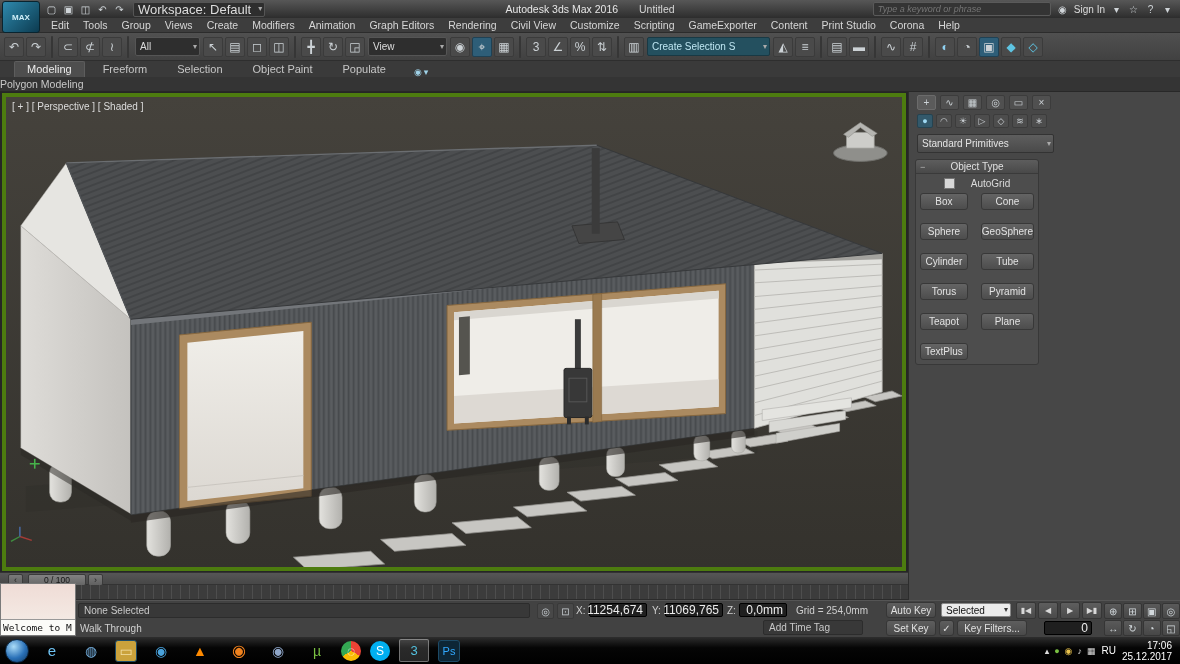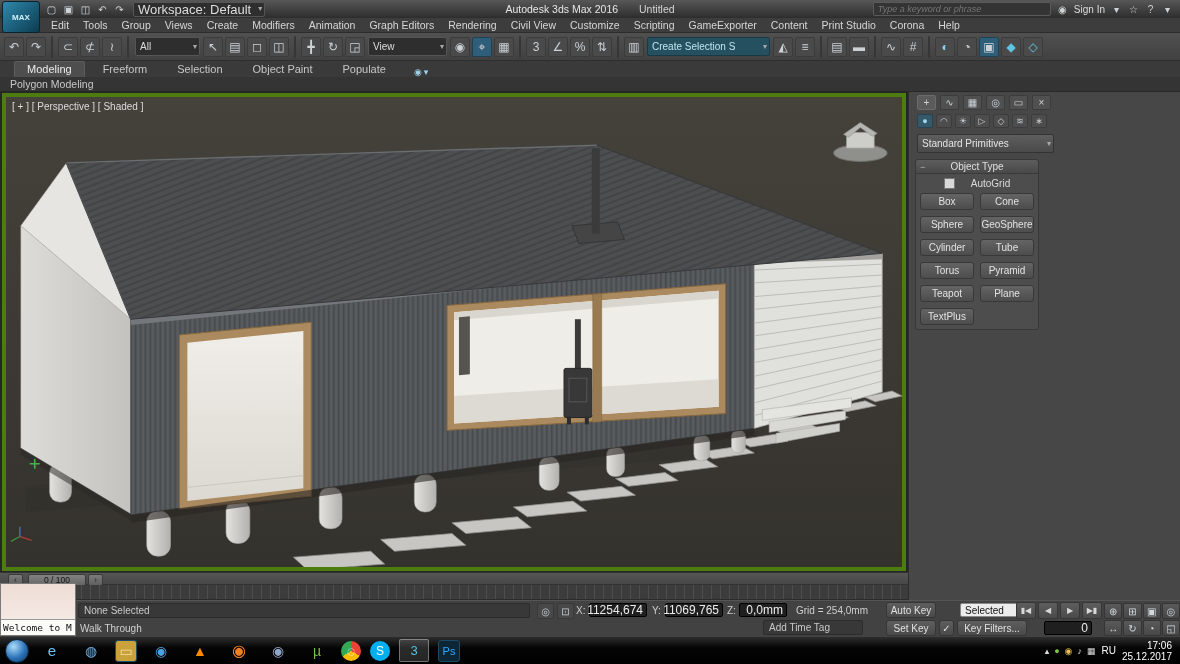--- a/index.html
+++ b/index.html
@@ -11,21 +11,21 @@
     display:flex;align-items:center;color:#ddd;font-size:10px;}
   #app-logo{position:absolute;left:2px;top:1px;width:36px;height:30px;z-index:20;
     background:linear-gradient(135deg,#2e89ad,#0c3b50);border:1px solid #09242f;border-radius:3px;
     display:flex;align-items:center;justify-content:center;color:#cfeef8;font-size:8px;font-weight:bold;}
   #quick-icons{display:flex;gap:2px;margin-left:44px;}
   #quick-icons span{width:15px;height:14px;display:flex;align-items:center;justify-content:center;
     font-size:10px;color:#cfd4d8;}
   .dd{position:relative;display:flex;align-items:center;background:#2e2e2e;border:1px solid #555;
     border-radius:2px;color:#ddd;font-size:10px;padding:0 13px 0 4px;height:15px;white-space:nowrap;overflow:hidden;}
   .dd::after{content:"▾";position:absolute;right:2px;top:50%;transform:translateY(-54%);font-size:8px;color:#aaa;}
-  .dd.light{background:#ececec;color:#111;border-color:#888;margin-left:19px;}
+  .dd.light{background:#ececec;color:#111;border-color:#888;}
   .dd.light::after{color:#333;}
   .dd.teal{background:#24505f;color:#bfe6f2;border-color:#193944;}
   #workspace-dd{margin-left:6px;height:13px;font-size:13px;}
   #title-center{position:absolute;left:50%;transform:translateX(-50%);top:3px;color:#e6e6e6;font-size:10.5px;white-space:nowrap;}
   #title-center .doc{margin-left:18px;color:#d6d6d6;}
   #titlebar-right{margin-left:auto;display:flex;align-items:center;gap:5px;padding-right:6px;}
   #search-input{width:168px;height:12px;background:#343434;border:1px solid #5a5a5a;border-radius:2px;
     color:#9a9a9a;font-size:9px;font-style:italic;padding:0 4px;outline:none;}
   .tiny-ic span{width:13px;height:13px;display:flex;align-items:center;justify-content:center;font-size:10px;color:#cfd4d8;}
   .tiny-ic{display:flex;gap:4px;}
@@ -43,21 +43,21 @@
   .tb-icon.active{background:#2e5e78;border-color:#1f4154;}
   .tb-dd{height:17px;}
   
   #ribbontabs{left:0;top:61px;width:1180px;height:16px;background:#3a3a3a;display:flex;align-items:flex-end;
     padding-left:14px;box-sizing:border-box;gap:6px;}
   .ribbon-tab{padding:0 12px;font-size:11px;color:#c6c6c6;line-height:15px;}
   .ribbon-tab.active{background:#4e4e4e;color:#ececec;border:1px solid #5d5d5d;border-bottom:none;border-radius:2px 2px 0 0;}
   #ribbon-extra{display:flex;align-items:center;gap:2px;margin-left:10px;}
   #ribbon-extra span{font-size:9px;color:#9fd2e8;}
   #ribbonpanel{left:0;top:77px;width:1180px;height:15px;background:#343434;border-bottom:1px solid #282828;
-    display:flex;align-items:center;padding-left:10px;box-sizing:border-box;}
+    display:flex;align-items:center;padding-left:0;box-sizing:border-box;}
   #ribbonpanel div{font-size:10.5px;color:#c8c8c8;}
   
   #workarea{left:0;top:92px;width:1180px;height:508px;background:#262626;}
   #viewport{position:absolute;left:2px;top:1px;width:904px;height:478px;border:4px solid #4d7c0f;
     box-sizing:border-box;overflow:hidden;}
   #viewport svg{position:absolute;left:0;top:0;width:100%;height:100%;}
   #vp-label{position:absolute;left:6px;top:4px;color:#dcdcdc;font-size:10px;z-index:5;}
   #timeslider{position:absolute;left:0;top:480px;width:908px;height:13px;background:linear-gradient(#565656,#474747);
     border-top:1px solid #333;border-bottom:1px solid #333;box-sizing:border-box;}
   #ts-prev{position:absolute;left:8px;top:1px;width:13px;height:10px;}
@@ -82,21 +82,21 @@
   #cp-category{margin:2px 0 6px 8px;width:118px;height:17px;background:linear-gradient(#5e5e5e,#4a4a4a);
     border-color:#333;color:#e4e4e4;}
   .rollout{margin:0 0 8px 6px;width:122px;border:1px solid #383838;border-radius:3px;background:#4d4d4d;}
   .rollout-head{height:13px;background:linear-gradient(#5d5d5d,#494949);border-bottom:1px solid #3a3a3a;
     border-radius:3px 3px 0 0;display:flex;align-items:center;justify-content:center;font-size:10px;color:#e0e0e0;position:relative;}
   .rollout-head::before{content:"−";position:absolute;left:4px;font-size:9px;color:#bbb;}
   .rollout-body{padding:4px;}
   #autogrid-row{display:flex;align-items:center;justify-content:center;gap:16px;margin-bottom:4px;}
   #autogrid-box{width:9px;height:9px;background:#d8d8d8;border:1px solid #777;}
   #autogrid-row label{font-size:10px;color:#dcdcdc;}
-  #ot-grid{display:grid;grid-template-columns:1fr 1fr;gap:6px;}
+  #ot-grid{display:grid;grid-template-columns:1fr 1fr;gap:13px;}
   .ot-btn{height:15px;background:linear-gradient(#646464,#4d4d4d);border:1px solid #383838;border-radius:3px;
     color:#e2e2e2;font-size:10px;display:flex;align-items:center;justify-content:center;}
   #nc-row{display:flex;align-items:center;gap:4px;}
   #nc-name{flex:1;height:15px;background:linear-gradient(#c9cdd0,#eef0f1);border:1px solid #333;border-radius:2px;}
   #nc-swatch{width:14px;height:14px;border:1px solid #222;}
   
   #statusbar{left:0;top:600px;width:1180px;height:37px;background:#424242;border-top:1px solid #555;}
   #statusbar .row{position:absolute;left:0;width:1180px;height:17px;}
   #row1{top:1px;} #row2{top:19px;}
   .sunken{background:#383838;border:1px solid #2c2c2c;border-radius:2px;color:#c8c8c8;font-size:10px;

